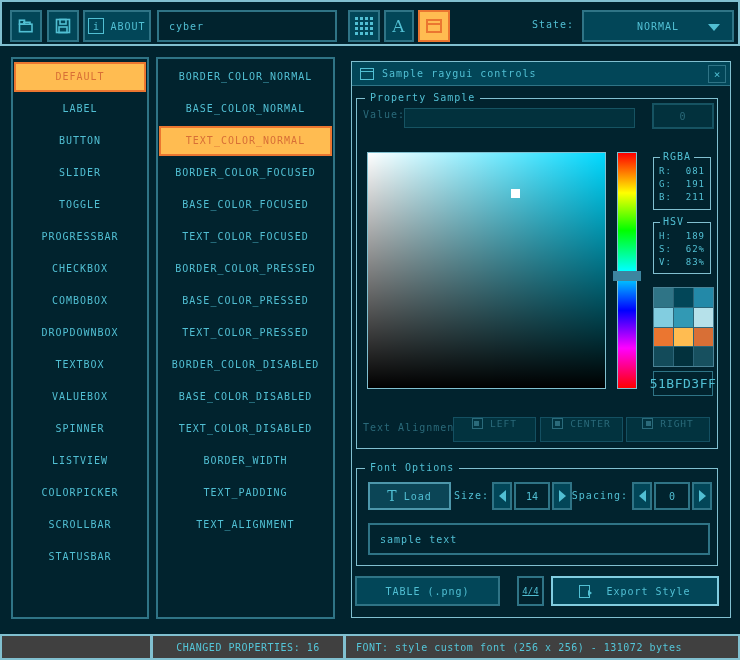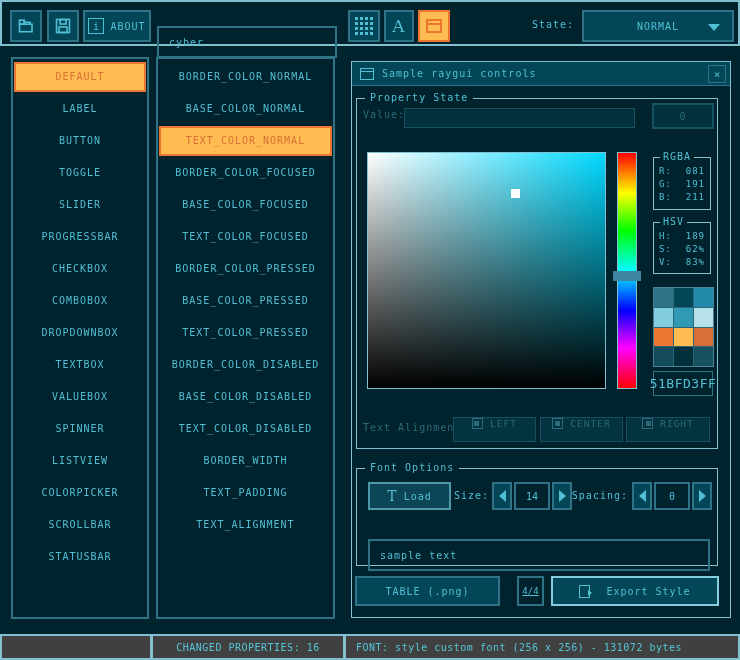--- a/index.html
+++ b/index.html
@@ -8,21 +8,21 @@
   .app { position:relative; width:740px; height:660px; background:var(--background); overflow:hidden; }
 
   
   .btn { position:absolute; background:var(--base-normal); border:2px solid var(--border-normal);
          color:var(--text-normal); display:flex; align-items:center; justify-content:center;
          font-size:10px; letter-spacing:1px; cursor:pointer; }
   .btn.active { background:var(--base-pressed); border-color:var(--border-pressed); color:var(--border-pressed); }
   .txt { color:var(--text-normal); font-size:10px; letter-spacing:1px; }
   .dim { color:var(--text-disabled); }
   .inputbox { position:absolute; background:transparent; border:2px solid var(--border-normal);
-              color:var(--text-normal); font-family:inherit; font-size:10px; letter-spacing:1px; outline:none;margin-top:16px; }
+              color:var(--text-normal); font-family:inherit; font-size:10px; letter-spacing:1px; outline:none; }
 
   
   .toolbar { position:absolute; left:0; top:0; width:740px; height:46px; border:2px solid var(--line); }
   .state-label { position:absolute; left:480px; top:8px; width:92px; line-height:30px; text-align:right; }
   .dropdown { left:580px; top:8px; width:152px; height:32px; }
   .dropdown .arrow-down { position:absolute; right:12px; top:12px; width:0; height:0;
      border-left:6px solid transparent; border-right:6px solid transparent; border-top:7px solid var(--text-normal); }
 
   
   .icon-svg { display:block; }
@@ -185,22 +185,22 @@
     <div class="btn dropdown">
       <span>NORMAL</span>
       <span class="arrow-down"></span>
     </div>
   </div>
 
   <div class="listbox left">
       <div class="list-item selected">DEFAULT</div>
       <div class="list-item">LABEL</div>
       <div class="list-item">BUTTON</div>
+      <div class="list-item">SLIDER</div>
       <div class="list-item">TOGGLE</div>
-      <div class="list-item">SLIDER</div>
       <div class="list-item">PROGRESSBAR</div>
       <div class="list-item">CHECKBOX</div>
       <div class="list-item">COMBOBOX</div>
       <div class="list-item">DROPDOWNBOX</div>
       <div class="list-item">TEXTBOX</div>
       <div class="list-item">VALUEBOX</div>
       <div class="list-item">SPINNER</div>
       <div class="list-item">LISTVIEW</div>
       <div class="list-item">COLORPICKER</div>
       <div class="list-item">SCROLLBAR</div>
@@ -226,21 +226,21 @@
     </div>
 
   <div class="window">
     <div class="win-header">
       <span class="win-glyph small" style="color:var(--text-normal);"></span>
       <span class="txt">Sample raygui controls</span>
       <span class="close-btn">×</span>
     </div>
 
     <div class="group prop-editor">
-      <span class="group-label">Property State</span>
+      <span class="group-label">Property Sample</span>
 
       <div class="txt dim value-label">Value:</div>
       <div class="value-slider"></div>
       <div class="btn value-btn">0</div>
 
       <div class="picker">
         <div class="picker-cursor"></div>
       </div>
       <div class="hue-bar">
         <div class="hue-handle"></div>

